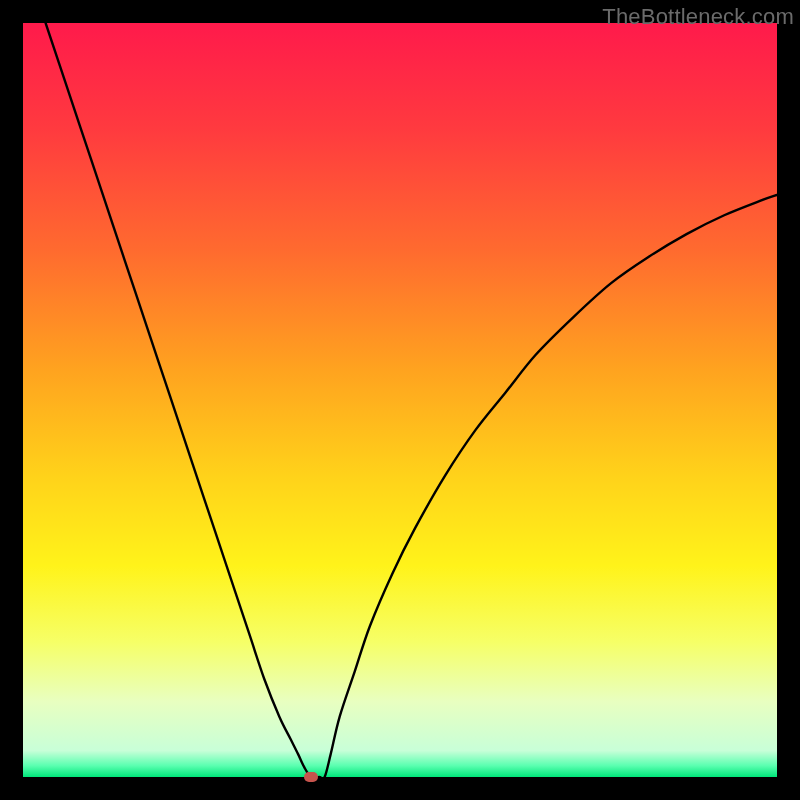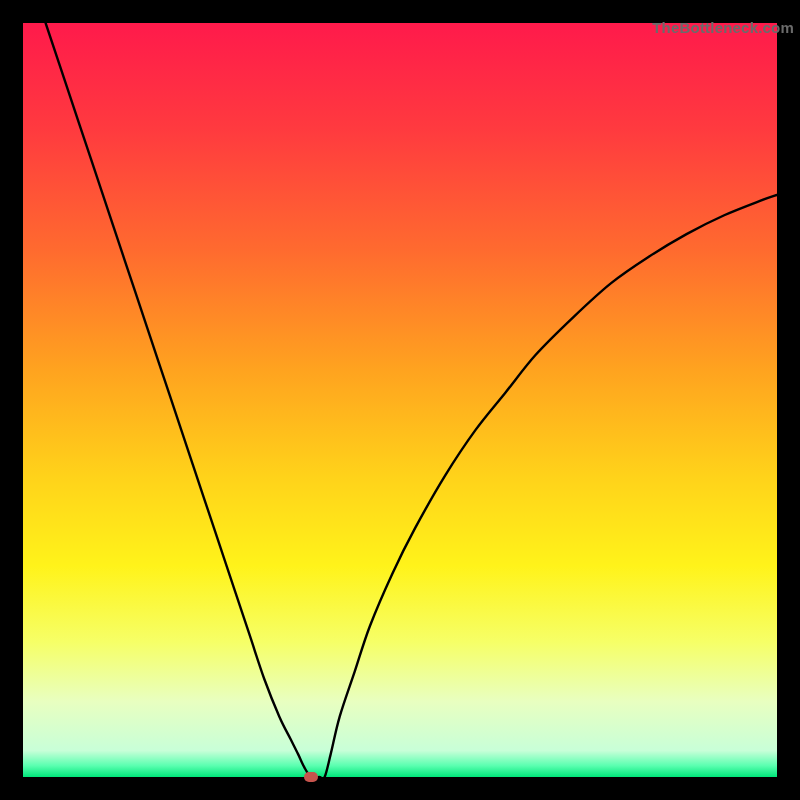--- a/index.html
+++ b/index.html
@@ -21,25 +21,25 @@
   }
   .plot {
     position: absolute;
     left: 0;
     top: 0;
     width: 754px;
     height: 754px;
   }
   .watermark {
     position: absolute;
-    top: 19px;
+    top: 4px;
     right: 6px;
     color: #6b6b6b;
-    font-size: 15px;
-    font-weight: 700;
+    font-size: 22px;
+    font-weight: 400;
     letter-spacing: 0.2px;
   }
   .marker {
     position: absolute;
     width: 14px;
     height: 10px;
     border-radius: 5px;
     transform: translate(-50%, -50%);
   }
   svg.curve {

